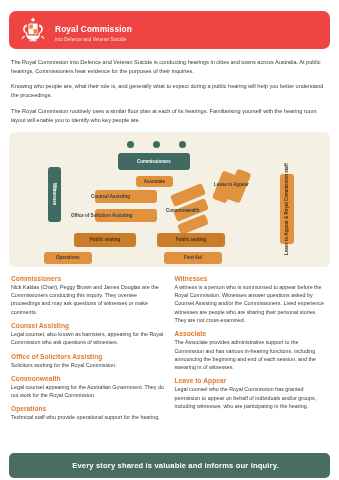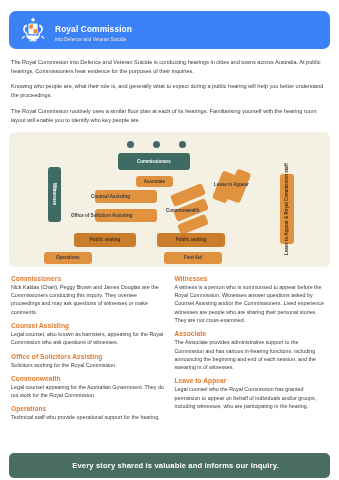--- a/index.html
+++ b/index.html
@@ -8,21 +8,21 @@
     background: #ffffff;
     font-family: "Liberation Sans", sans-serif;
     overflow: hidden;
   }
   .page { position: relative; width: 339px; height: 480px; padding: 0 9px; }
 
   
   .header {
     margin-top: 11px;
     height: 38px;
-    background: #3b82f6;
+    background: #ef4444;
     border-radius: 7px;
     display: flex;
     align-items: center;
     padding: 0 12px 0 9px;
   }
   .crest { width: 30px; height: 28px; flex: 0 0 auto; margin-right: 7px; }
   .brand { line-height: 1.12; }
   .brand-line1 {
     font-size: 8.4px; font-weight: bold; color: #ffffff; letter-spacing: .1px;
   }

